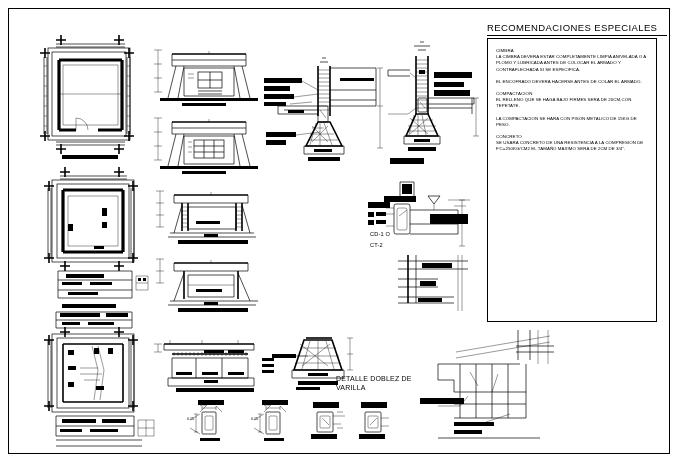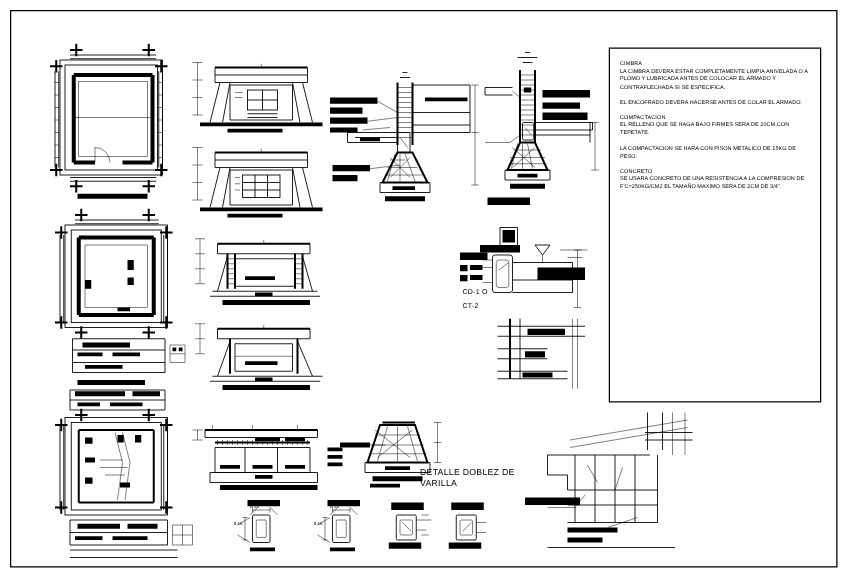--- a/index.html
+++ b/index.html
@@ -87,20 +87,21 @@
     white-space: nowrap;
   }
 </style>
 </head>
 <body>
 
 <div id="sheet">
 
   <div id="border"></div>
 
+  <div id="notes-title">RECOMENDACIONES ESPECIALES</div>
   <div id="notes">
     <p class="note-h">CIMBRA</p>
     <p class="note-b">LA CIMBRA DEVERA ESTAR COMPLETAMENTE LIMPIA ANIVELADA O A PLOMO Y LUBRICADA ANTES DE COLOCAR EL ARMADO Y CONTRAFLECHADA SI SE ESPECIFICA.</p>
     <p class="note-h"></p>
     <p class="note-b">EL ENCOFRADO DEVERA HACERSE ANTES DE COLAR EL ARMADO.</p>
     <p class="note-h">COMPACTACION</p>
     <p class="note-b">EL RELLENO QUE SE HAGA BAJO FIRMES SERA DE 20CM,CON TEPETATE.</p>
     <p class="note-h"></p>
     <p class="note-b">LA COMPACTACION SE HARA CON PISON METALICO DE 15KG DE PESO.</p>
     <p class="note-h">CONCRETO</p>

